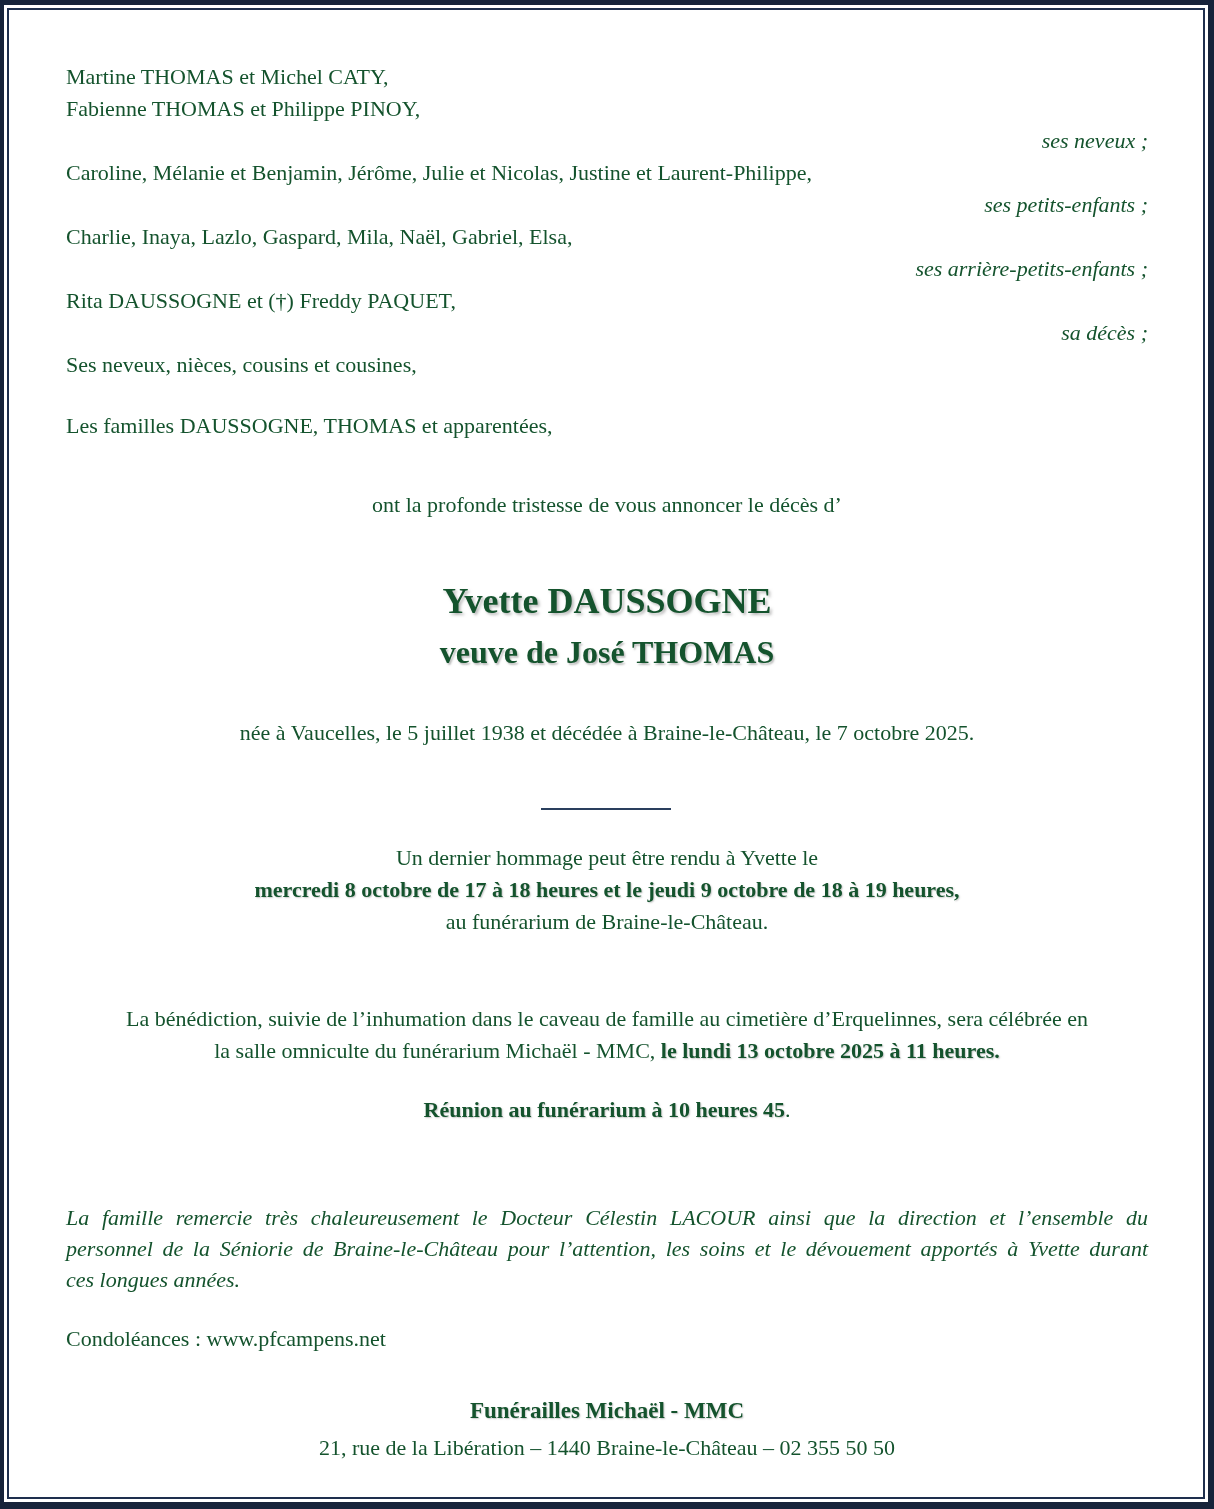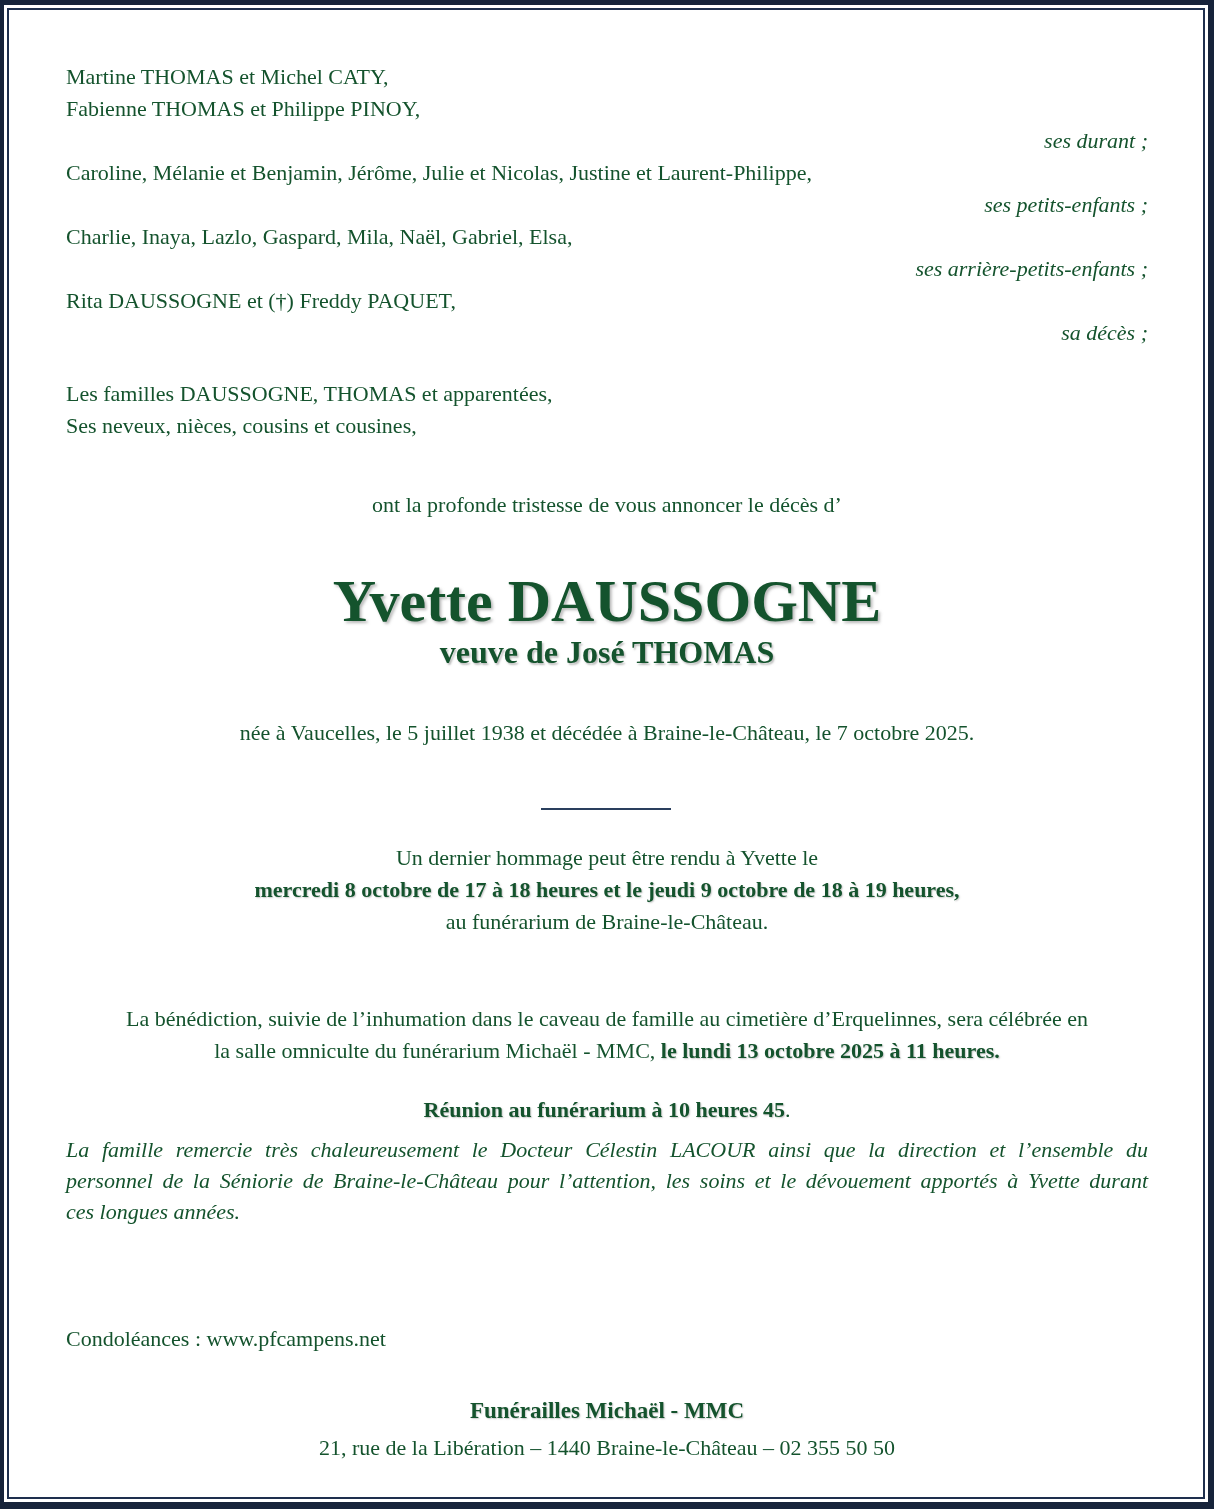--- a/index.html
+++ b/index.html
@@ -45,21 +45,21 @@
   .centered { text-align: center; }
   .announcement {
     top: 480px;
     text-align: center;
     font-size: 22px;
     line-height: 30px;
   }
   .deceased-name {
     top: 565px;
     text-align: center;
-    font-size: 60px;
+    font-size: 36px;
     line-height: 52px;
     font-weight: 700;
     text-shadow: 2px 2px 3px rgba(125,125,125,0.55);
   }
   .deceased-relationship {
     top: 622px;
     text-align: center;
     font-size: 32px;
     line-height: 40px;
     font-weight: 700;
@@ -80,21 +80,21 @@
     border-top: 2px solid #2a3f5e;
   }
   .tribute { top: 832px; }
   .ceremony { top: 993px; }
   .meeting { top: 1084px; }
   .bold {
     font-weight: 700;
     text-shadow: 1px 1px 1.5px rgba(135,135,135,0.45);
   }
   .thanks {
-    top: 1124px;
+    top: 1192px;
     font-style: italic;
   }
   .thanks .line {
     white-space: normal;
     line-height: 31px;
   }
   .justified {
     text-align: justify;
     text-align-last: justify;
   }
@@ -120,29 +120,29 @@
 </head>
 <body>
 
 <div class="sheet">
   <div class="paper">
     <div class="inner">
 
       <div class="block" style="top:51px">
         <div class="line names-line">Martine THOMAS et Michel CATY,</div>
         <div class="line names-line">Fabienne THOMAS et Philippe PINOY,</div>
-        <div class="line relation-line">ses durant ;</div>
+        <div class="line relation-line">ses neveux ;</div>
         <div class="line names-line">Caroline, Mélanie et Benjamin, Jérôme, Julie et Nicolas, Justine et Laurent-Philippe,</div>
         <div class="line relation-line">ses petits-enfants ;</div>
         <div class="line names-line">Charlie, Inaya, Lazlo, Gaspard, Mila, Naël, Gabriel, Elsa,</div>
         <div class="line relation-line">ses arrière-petits-enfants ;</div>
         <div class="line names-line">Rita DAUSSOGNE et (†) Freddy PAQUET,</div>
         <div class="line relation-line">sa décès ;</div>
+        <div class="line names-line">Ses neveux, nièces, cousins et cousines,</div>
         <div class="line names-line families-line">Les familles DAUSSOGNE, THOMAS et apparentées,</div>
-        <div class="line names-line">Ses neveux, nièces, cousins et cousines,</div>
       </div>
 
       <div class="block announcement">ont la profonde tristesse de vous annoncer le décès d’</div>
 
       <div class="block deceased-name">Yvette DAUSSOGNE</div>
       <div class="block deceased-relationship">veuve de José THOMAS</div>
       <div class="block life-line">née à Vaucelles, le 5 juillet 1938 et décédée à Braine-le-Château, le 7 octobre 2025.</div>
 
       <div class="divider"></div>
 

